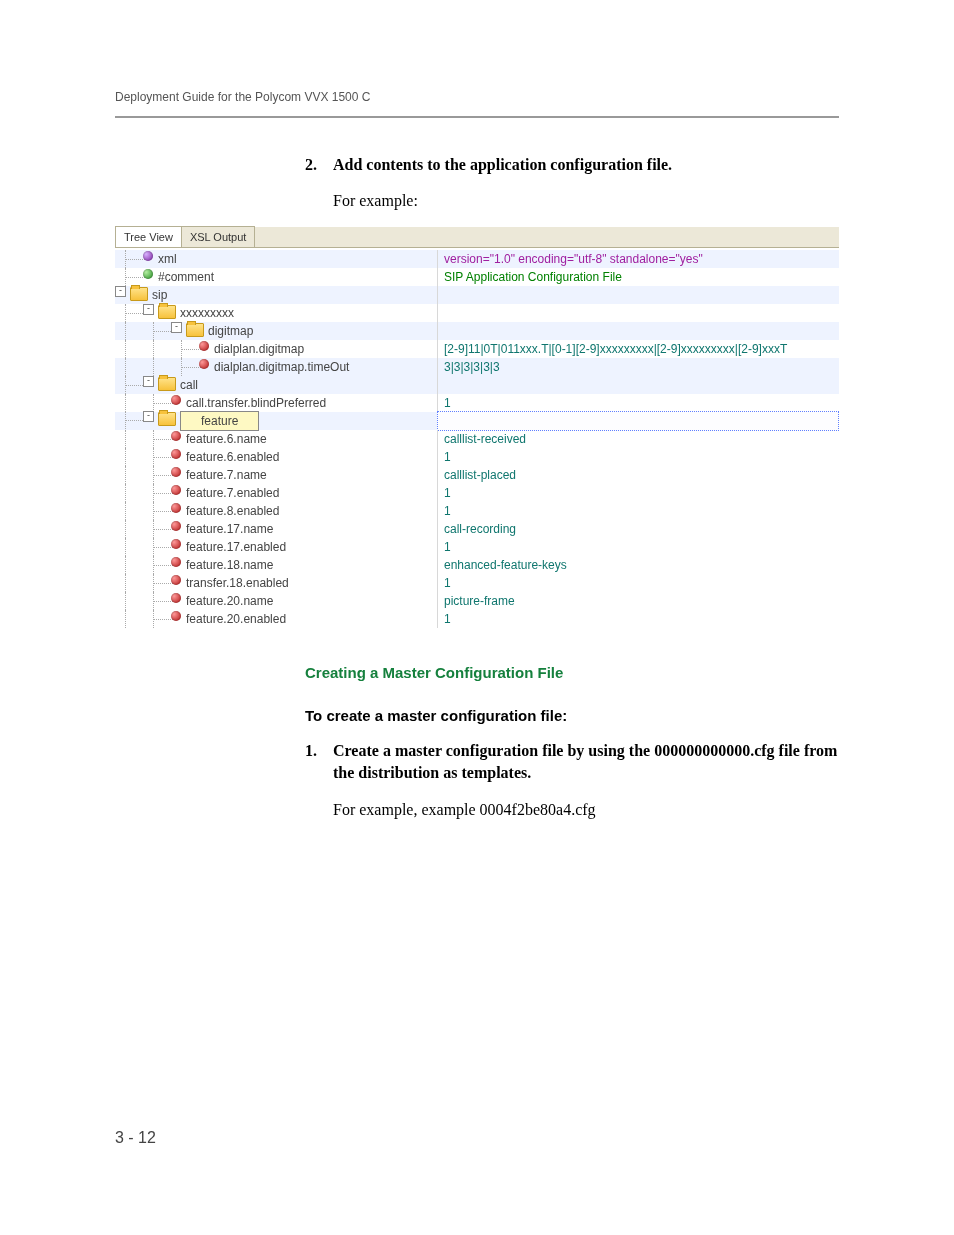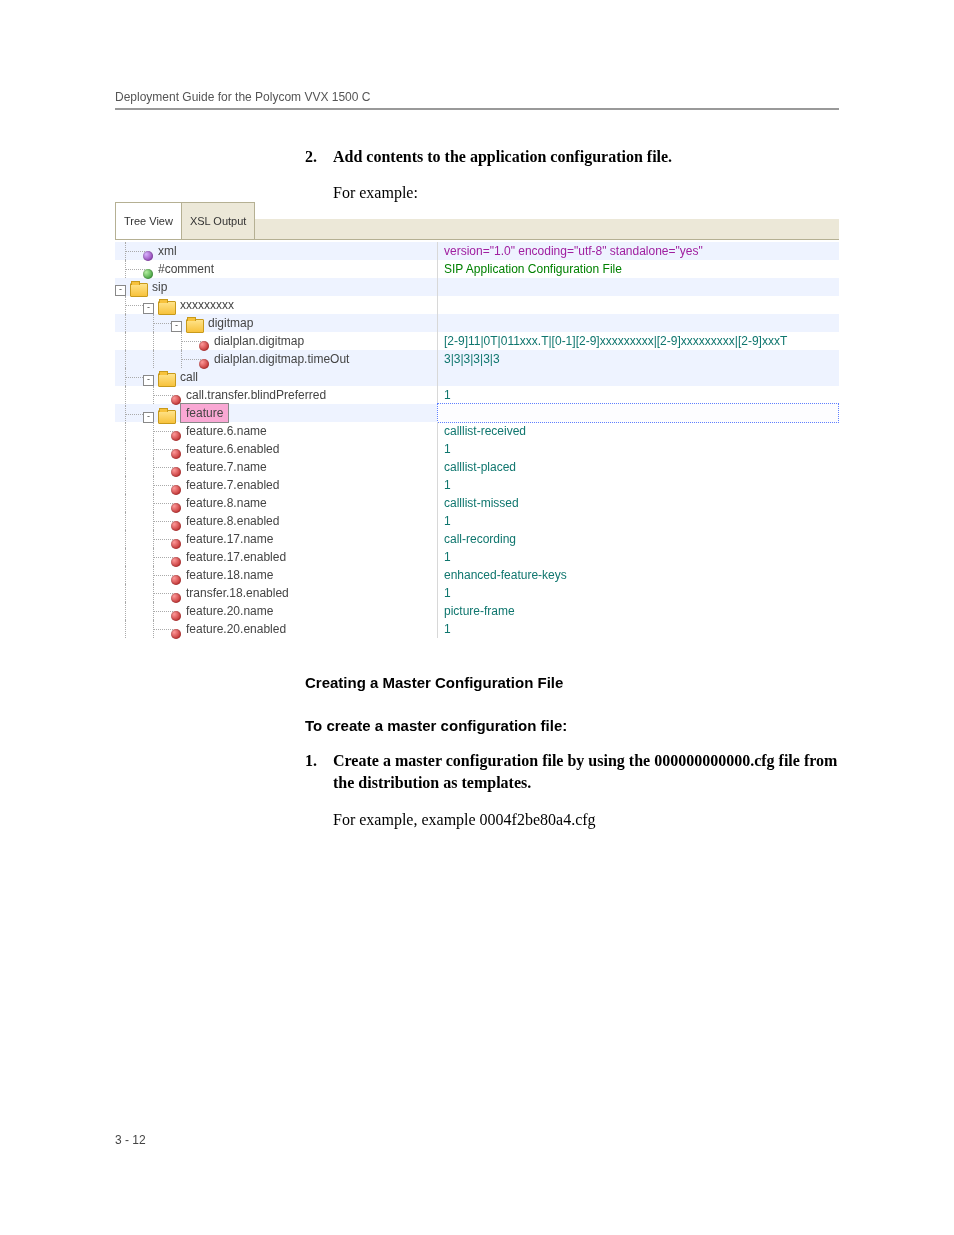--- a/index.html
+++ b/index.html
@@ -13,21 +13,21 @@
     width: 954px;
     height: 1235px;
     position: relative;
     box-sizing: border-box;
     padding: 90px 115px 0 115px;
   }
   .header-line {
     font-family: Arial, Helvetica, sans-serif;
     font-size: 12px;
     color: #555;
-    padding-bottom: 4px;
+    padding-bottom: 12px;
     border-bottom: 2px solid #999;
     margin-bottom: 36px;
   }
   .body-block {
     margin-left: 190px;
     font-size: 16px;
     line-height: 1.4;
   }
   .step-row {
     display: flex;
@@ -50,21 +50,21 @@
     border: 0;
   }
   .tabs-row {
     display: flex;
     background: #ece8d8;
     border-bottom: 1px solid #b5b093;
     height: 20px;
     align-items: flex-end;
   }
   .tab {
-    padding: 12px 8px;
+    padding: 4px 8px;
     border: 1px solid #b5b093;
     border-bottom: none;
     margin-right: -1px;
     background: #ece8d8;
     font-size: 11px;
     color: #333;
     position: relative;
   }
   .tab.active {
     background: #ffffff;
@@ -75,21 +75,21 @@
   }
   .tree-row {
     display: flex;
     align-items: center;
     height: 18px;
     line-height: 18px;
   }
   .tree-row.hl { background: #eef3ff; }
   .tree-left {
     display: flex;
-    align-items: flex-end;
+    align-items: flex-start;
     flex: 0 0 322px;
     white-space: nowrap;
     overflow: visible;
   }
   .tree-right {
     flex: 1;
     padding-left: 6px;
     font-size: 12px;
     white-space: nowrap;
     overflow: hidden;
@@ -122,52 +122,52 @@
   }
   .ball {
     display:inline-block; width:10px; height:10px; border-radius:50%;
     margin-right:5px; position:relative; top:1px;
     box-shadow: inset 0 0 2px rgba(0,0,0,.4);
   }
   .ball.purple{ background: radial-gradient(circle at 30% 30%, #d9b3ff, #7a1fa0); }
   .ball.green { background: radial-gradient(circle at 30% 30%, #b6f0a3, #1f8a1f); }
   .ball.red   { background: radial-gradient(circle at 30% 30%, #ff9a9a, #b01010); }
   .node-label { color:#444; font-size:12px; }
-  .node-label.boxed { border:1px solid #888; padding:0 5px; background:#f9a8d4; }
+  .node-label.boxed { border:1px solid #888; padding:0 20px; background:#fef9c3; }
   .conn {
     display:inline-block; width:28px; height:18px; position:relative;
   }
   .conn::before{
     content:""; position:absolute; left:10px; top:0; bottom:0; border-left:1px dotted #aaa;
   }
   .conn.h::after{
     content:""; position:absolute; left:10px; right:-2px; top:9px; border-top:1px dotted #aaa;
   }
 
   
   .h-blue {
     font-family: Arial, Helvetica, sans-serif;
-    color: #000000;
+    color: #15803d;
     font-weight: bold;
     font-size: 15px;
     margin: 28px 0 22px 0;
   }
   .h-black {
     font-family: Arial, Helvetica, sans-serif;
     color: #000;
     font-weight: bold;
     font-size: 15px;
     margin: 0 0 14px 0;
   }
   .footer-pg {
     position: absolute;
     left: 115px;
     bottom: 88px;
     font-family: Arial, Helvetica, sans-serif;
-    font-size: 12px;
+    font-size: 16px;
     color: #444;
   }
 </style>
 </head>
 <body>
 
 <div class="page">
 
   <div class="header-line">Deployment Guide for the Polycom VVX 1500 C</div>
 
@@ -303,29 +303,20 @@
           <div class="tree-right blue">calllist-placed</div>
         </div>
         <div class="tree-row">
           <div class="tree-left">
             <span class="conn"></span>
             <span class="conn h"></span>
             <span class="ball red"></span>
             <span class="node-label">feature.7.enabled</span>
           </div>
           <div class="tree-right blue">1</div>
-        </div>
-        <div class="tree-row">
-          <div class="tree-left">
-            <span class="conn"></span>
-            <span class="conn h"></span>
-            <span class="ball red"></span>
-            <span class="node-label">feature.8.name</span>
-          </div>
-          <div class="tree-right blue">calllist-missed</div>
         </div>
         <div class="tree-row">
           <div class="tree-left">
             <span class="conn"></span>
             <span class="conn h"></span>
             <span class="ball red"></span>
             <span class="node-label">feature.8.enabled</span>
           </div>
           <div class="tree-right blue">1</div>
         </div>

